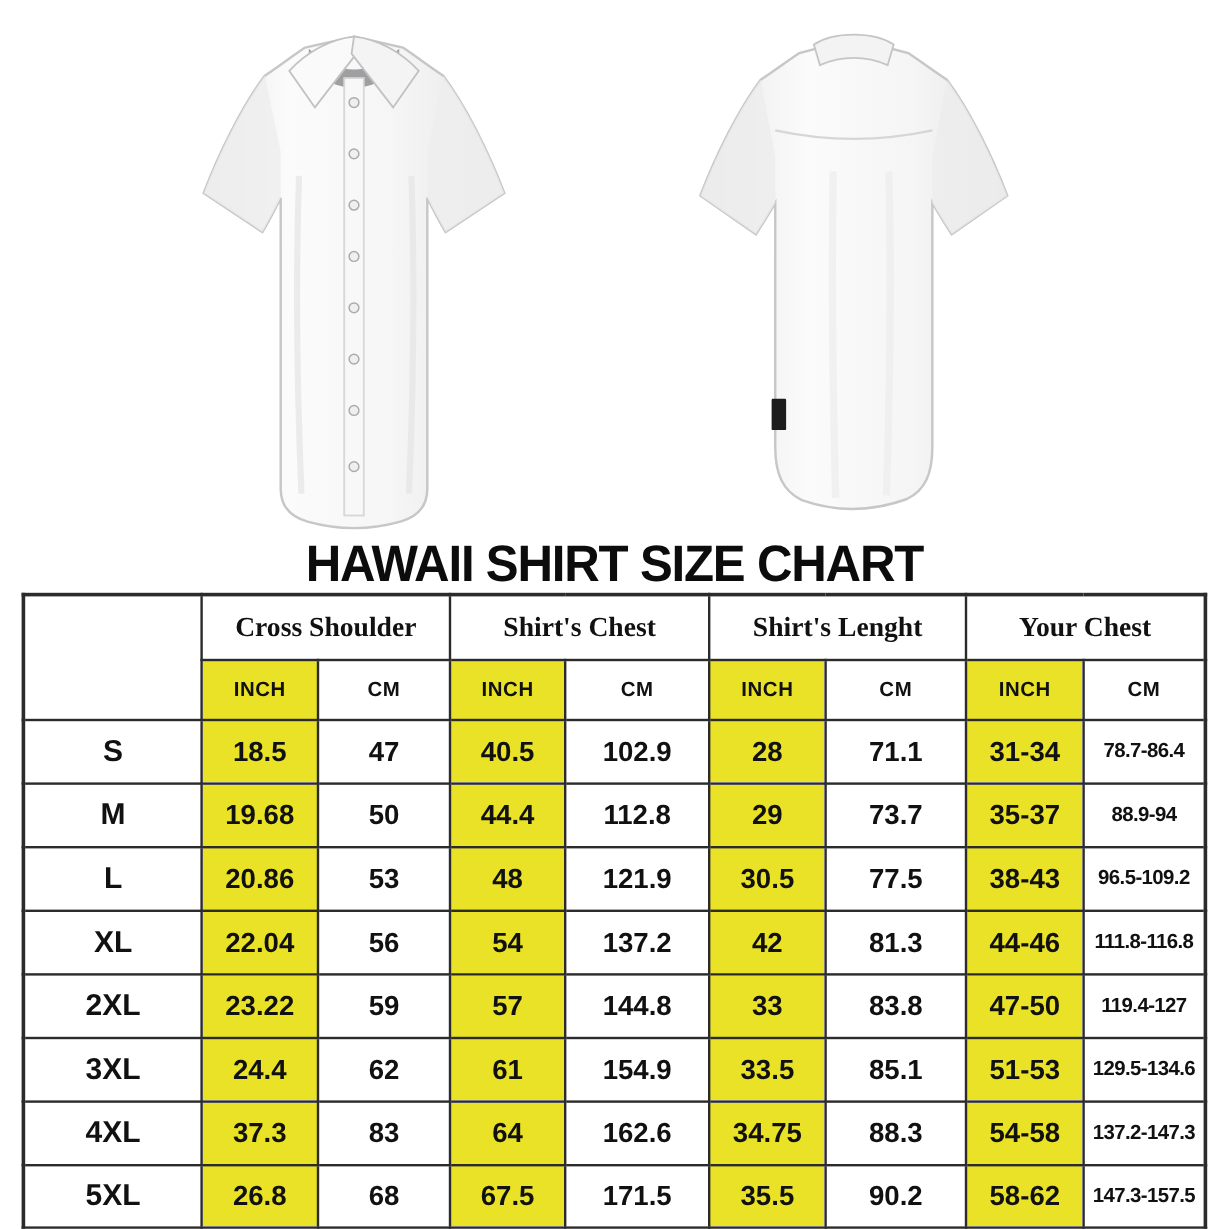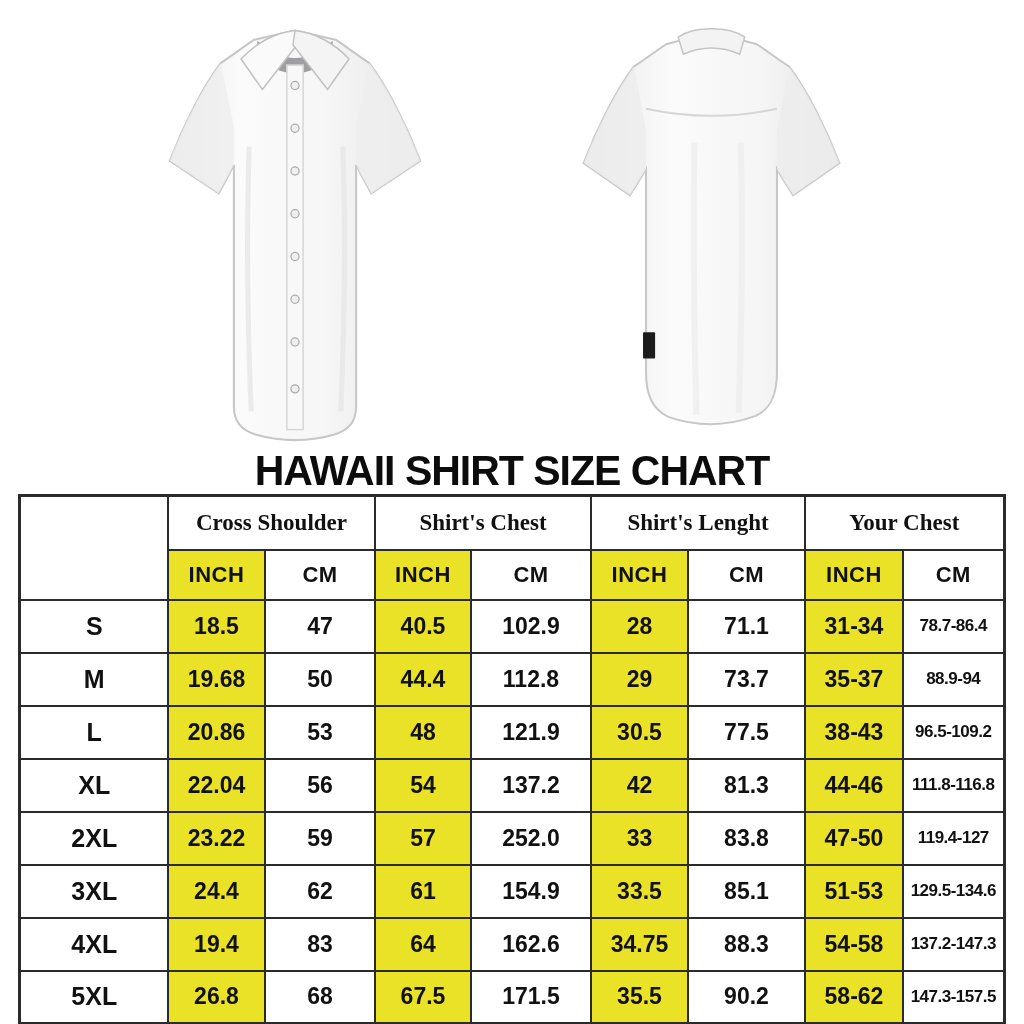--- a/index.html
+++ b/index.html
@@ -46,21 +46,21 @@
   .size-chart td,.size-chart th{
     border:2px solid var(--border);
     text-align:center;
     vertical-align:middle;
     white-space:nowrap;
     overflow:hidden;
     font-weight:700;
     background:#ffffff;
   }
   .size-chart thead tr.group-row th{height:54px;font-size:23px;font-family:Liberation Serif, serif;}
-  .size-chart thead tr.unit-row td{height:50px;font-size:22px;letter-spacing:.5px;}
+  .size-chart thead tr.unit-row td{height:50px;font-size:17px;letter-spacing:.5px;}
   .size-chart tbody tr{height:53px;}
   .size-chart tbody td{font-size:23px;}
   .size-chart td.size-cell{font-size:25px;}
   .size-chart td.inch-cell, .size-chart td.inch-head{background:var(--highlight);}
   .size-chart td.small{font-size:17px;letter-spacing:-0.5px;margin-left:27px;}
   .corner-cell{background:#ffffff;}
 </style>
 </head>
 <body>
 
@@ -217,40 +217,40 @@
           <td class="inch-cell">42</td>
           <td class="cm-cell">81.3</td>
           <td class="inch-cell">44-46</td>
           <td class="cm-cell small">111.8-116.8</td>
         </tr>
         <tr>
           <td class="size-cell">2XL</td>
           <td class="inch-cell">23.22</td>
           <td class="cm-cell">59</td>
           <td class="inch-cell">57</td>
-          <td class="cm-cell">252.0</td>
+          <td class="cm-cell">144.8</td>
           <td class="inch-cell">33</td>
           <td class="cm-cell">83.8</td>
           <td class="inch-cell">47-50</td>
           <td class="cm-cell small">119.4-127</td>
         </tr>
         <tr>
           <td class="size-cell">3XL</td>
           <td class="inch-cell">24.4</td>
           <td class="cm-cell">62</td>
           <td class="inch-cell">61</td>
           <td class="cm-cell">154.9</td>
           <td class="inch-cell">33.5</td>
           <td class="cm-cell">85.1</td>
           <td class="inch-cell">51-53</td>
           <td class="cm-cell small">129.5-134.6</td>
         </tr>
         <tr>
           <td class="size-cell">4XL</td>
-          <td class="inch-cell">19.4</td>
+          <td class="inch-cell">37.3</td>
           <td class="cm-cell">83</td>
           <td class="inch-cell">64</td>
           <td class="cm-cell">162.6</td>
           <td class="inch-cell">34.75</td>
           <td class="cm-cell">88.3</td>
           <td class="inch-cell">54-58</td>
           <td class="cm-cell small">137.2-147.3</td>
         </tr>
         <tr>
           <td class="size-cell">5XL</td>

